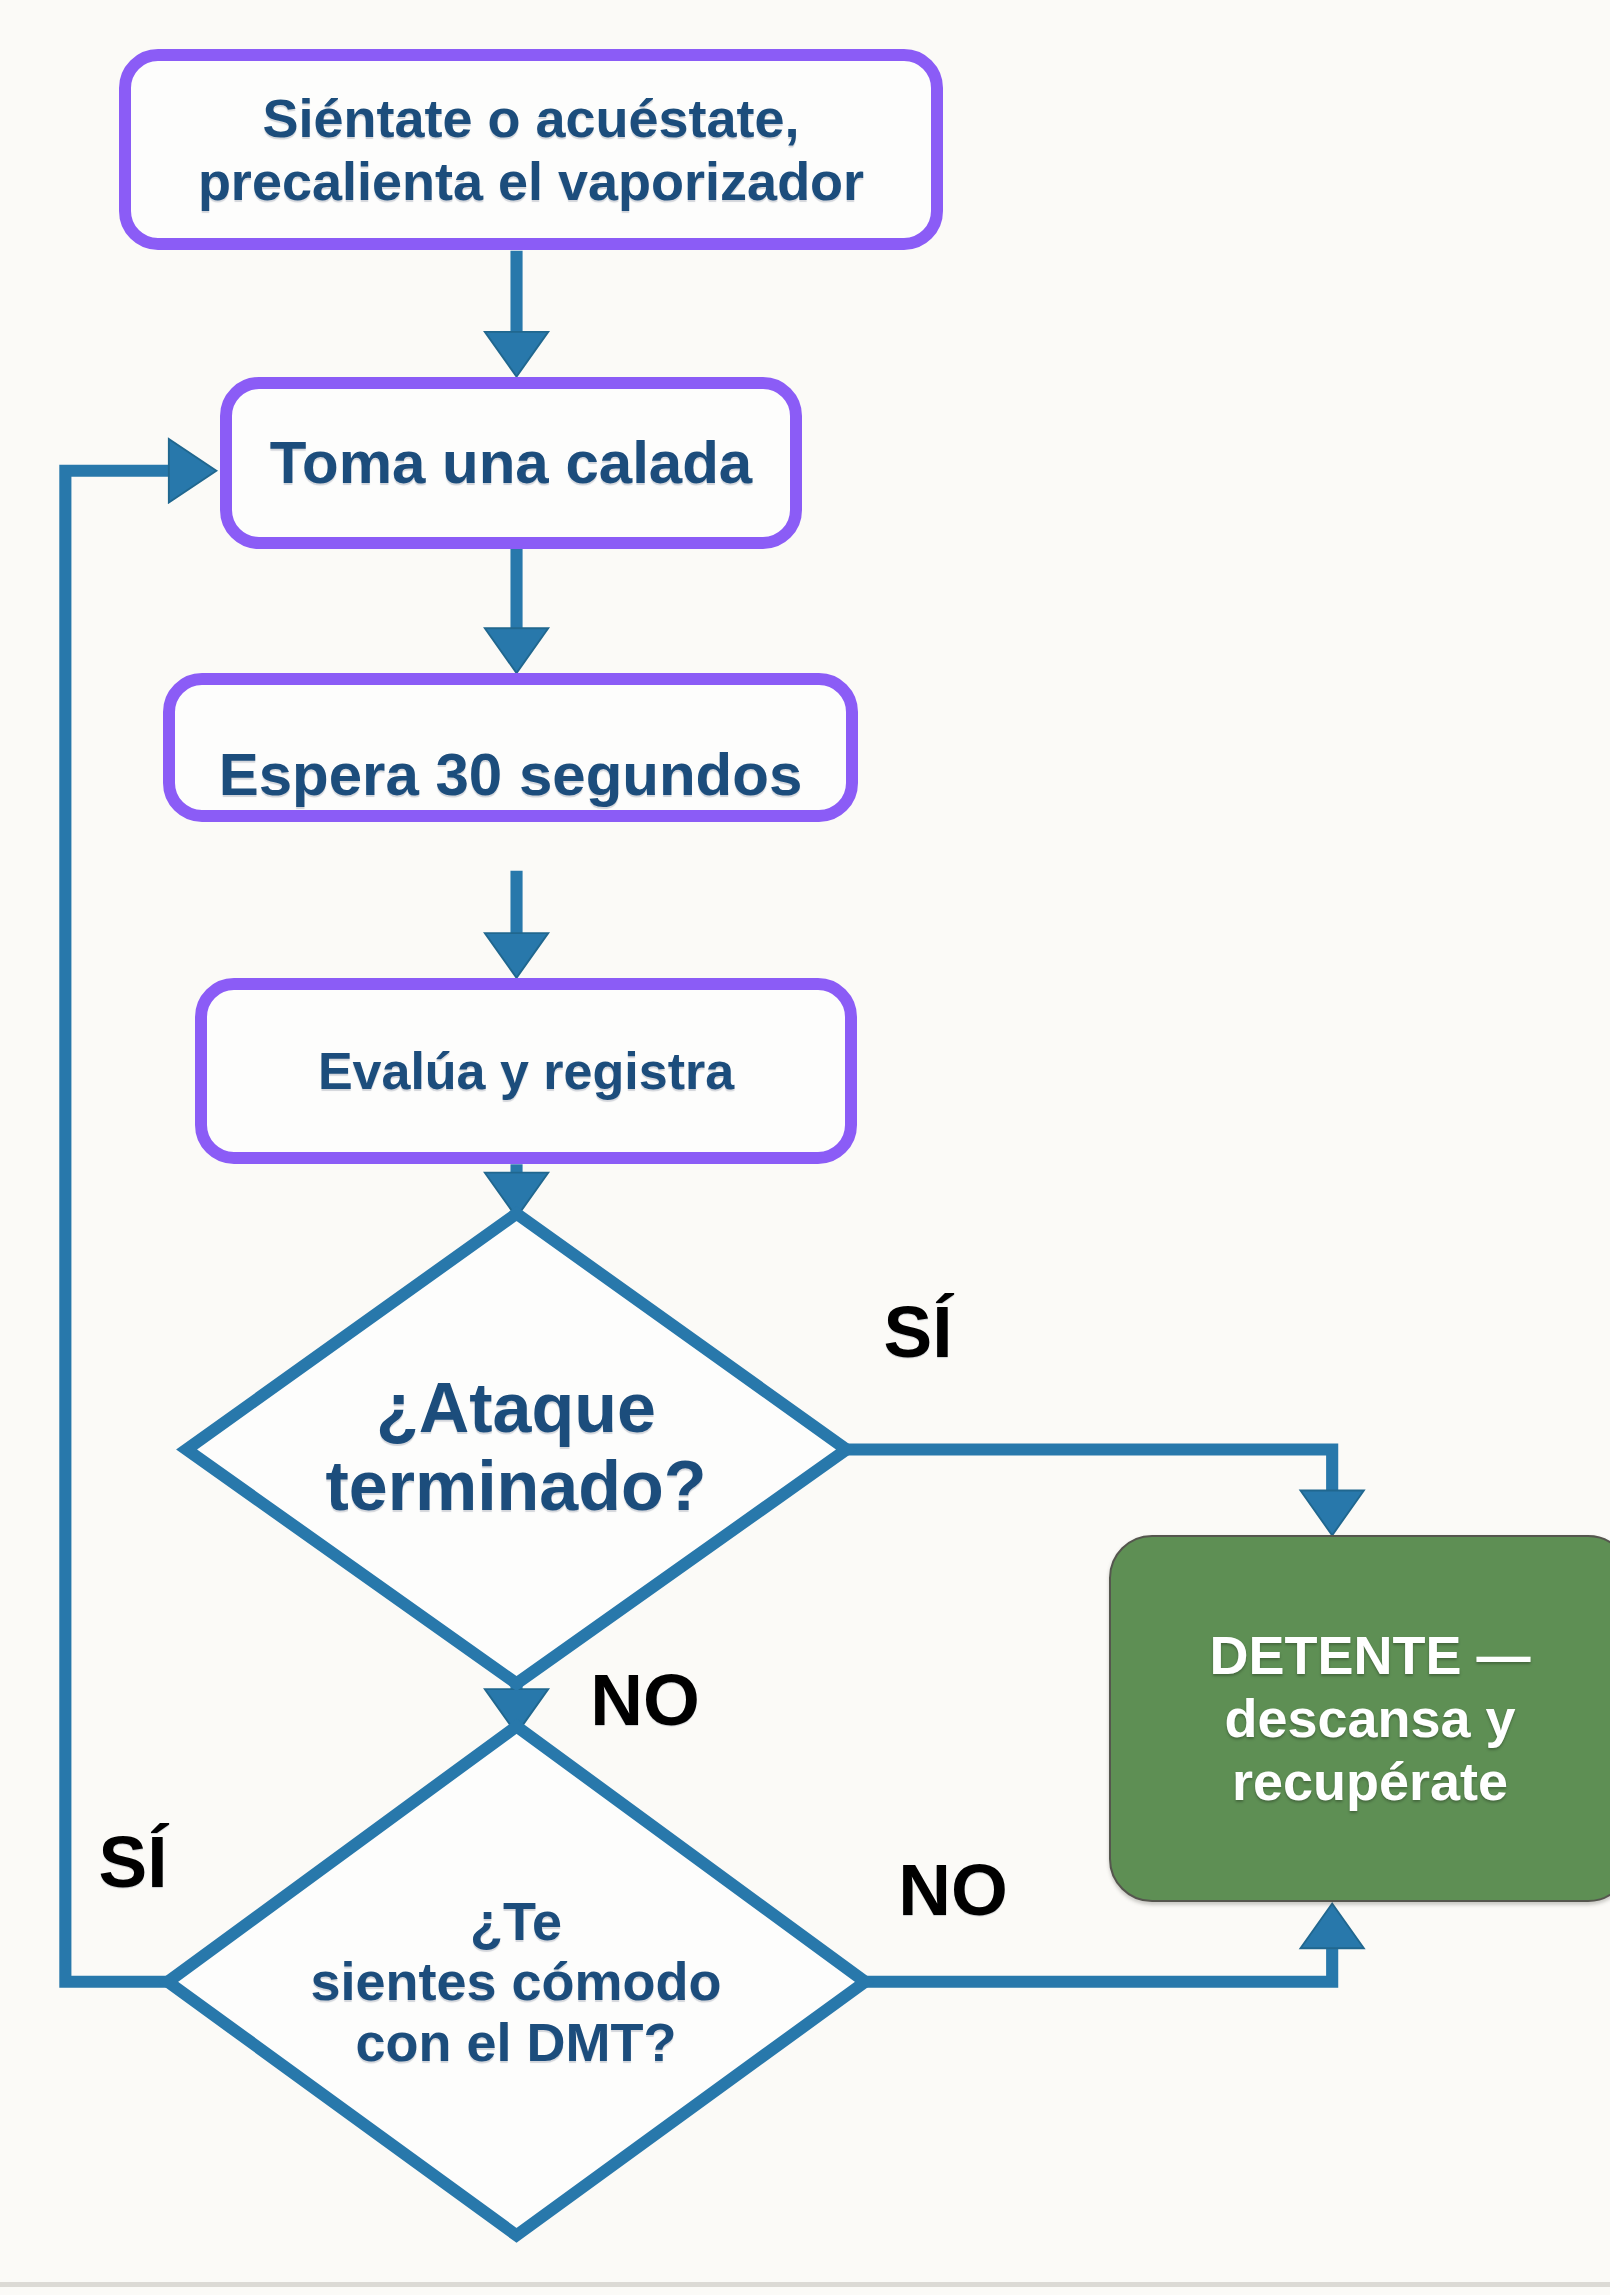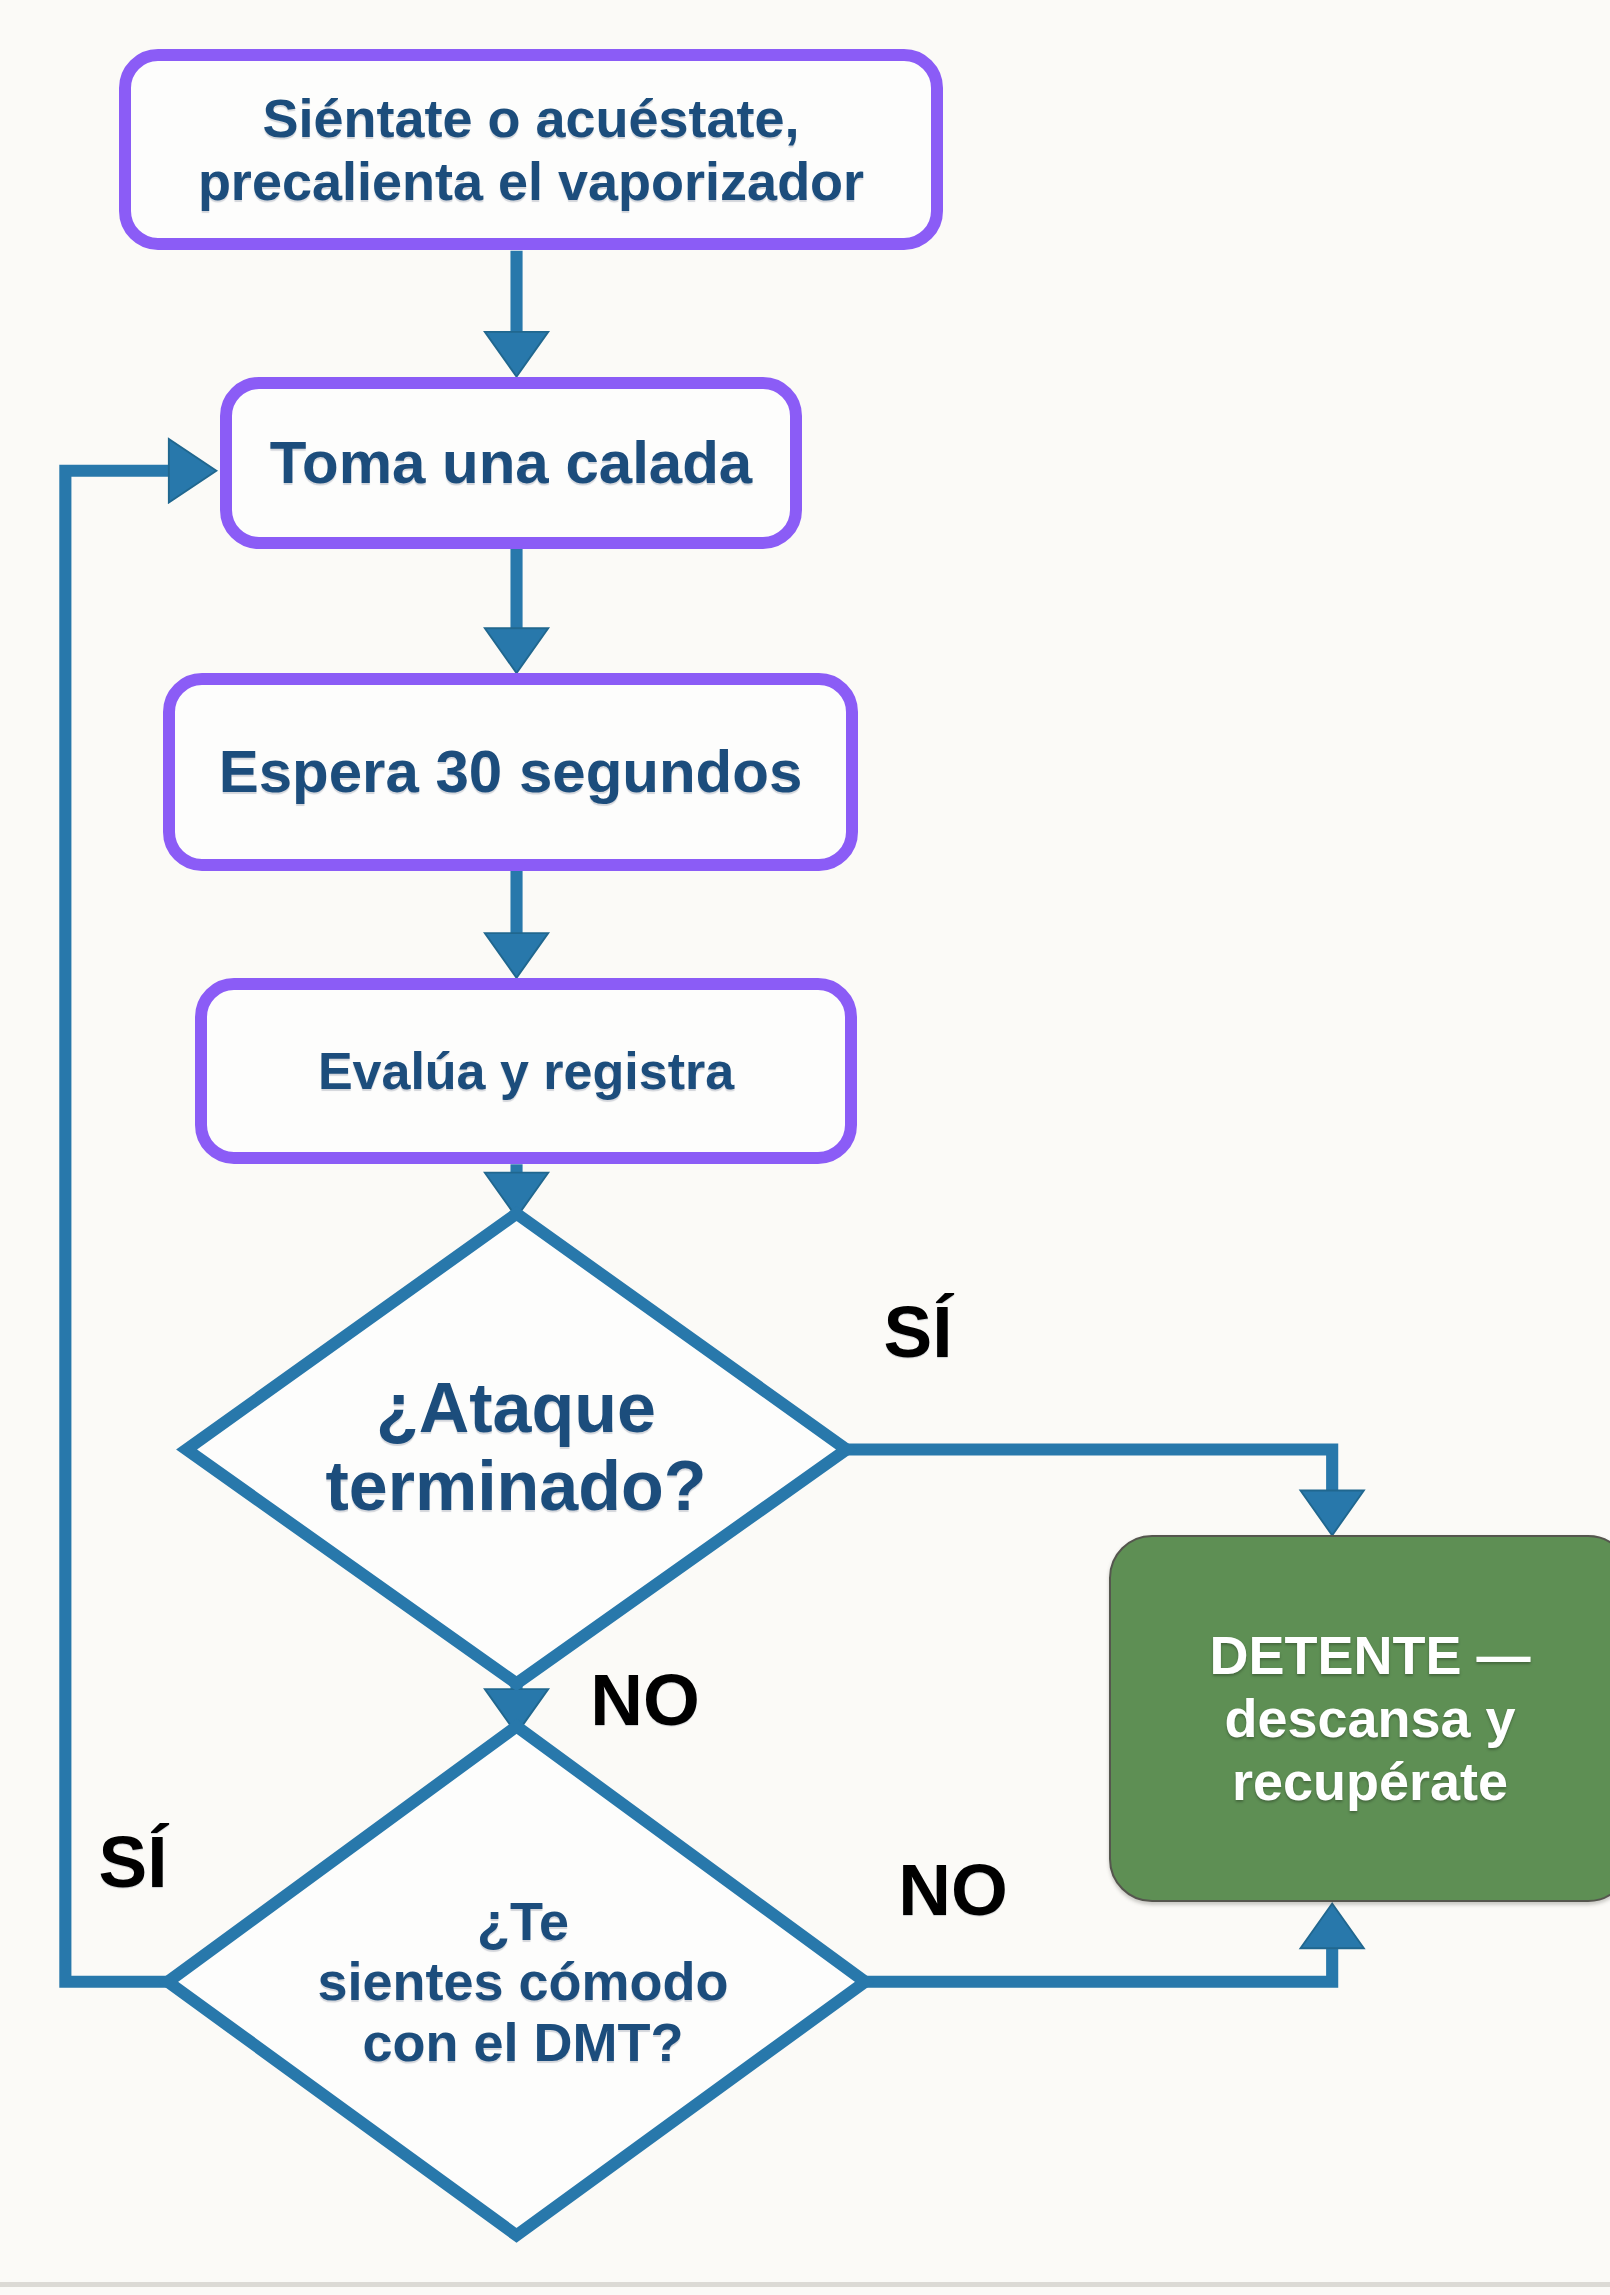--- a/index.html
+++ b/index.html
@@ -155,32 +155,32 @@
 
   <div class="node-box" id="node-start" style="left:119px; top:49px; width:824px; height:201px;">
     <span class="node-label" style="font-size:54px;">Siéntate o acuéstate,
 precalienta el vaporizador</span>
   </div>
 
   <div class="node-box" id="node-puff" style="left:220px; top:377px; width:582px; height:172px;">
     <span class="node-label" style="font-size:60px;">Toma una calada</span>
   </div>
 
-  <div class="node-box" id="node-wait" style="left:163px; top:673px; width:695px; height:198px;">
+  <div class="node-box" id="node-wait" style="left:163px; top:673px; width:695px; height:149px;align-items:flex-end;">
     <span class="node-label" style="font-size:60px;">Espera 30 segundos</span>
   </div>
 
   <div class="node-box" id="node-assess" style="left:195px; top:978px; width:662px; height:186px;">
     <span class="node-label" style="font-size:52px;text-align:right;">Evalúa y registra</span>
   </div>
 
   <div class="diamond-label" style="left:516px; top:1447px; font-size:70px;">¿Ataque
 terminado?</div>
 
-  <div class="diamond-label" style="left:516px; top:1982px; font-size:54px;margin-left:7px;">¿Te
+  <div class="diamond-label" style="left:516px; top:1982px; font-size:54px;">¿Te
 sientes cómodo
 con el DMT?</div>
 
   <div id="node-stop">
     <span class="node-label">DETENTE —
 descansa y
 recupérate</span>
   </div>
 
   <div class="edge-label" style="left:918px; top:1331px;">SÍ</div>

